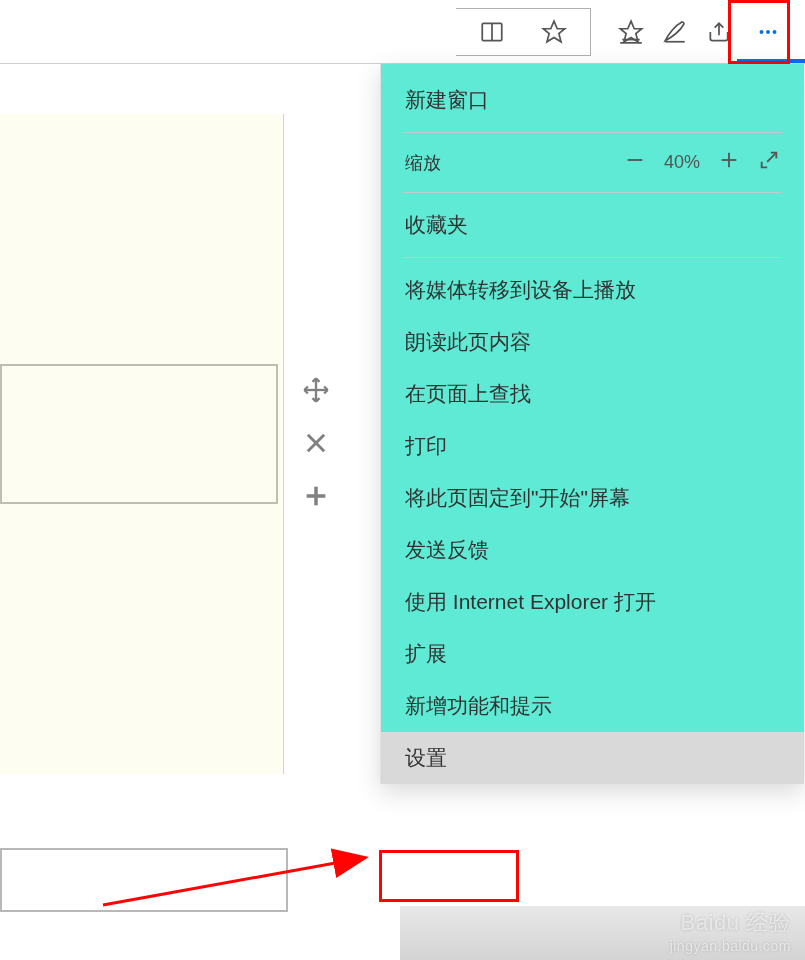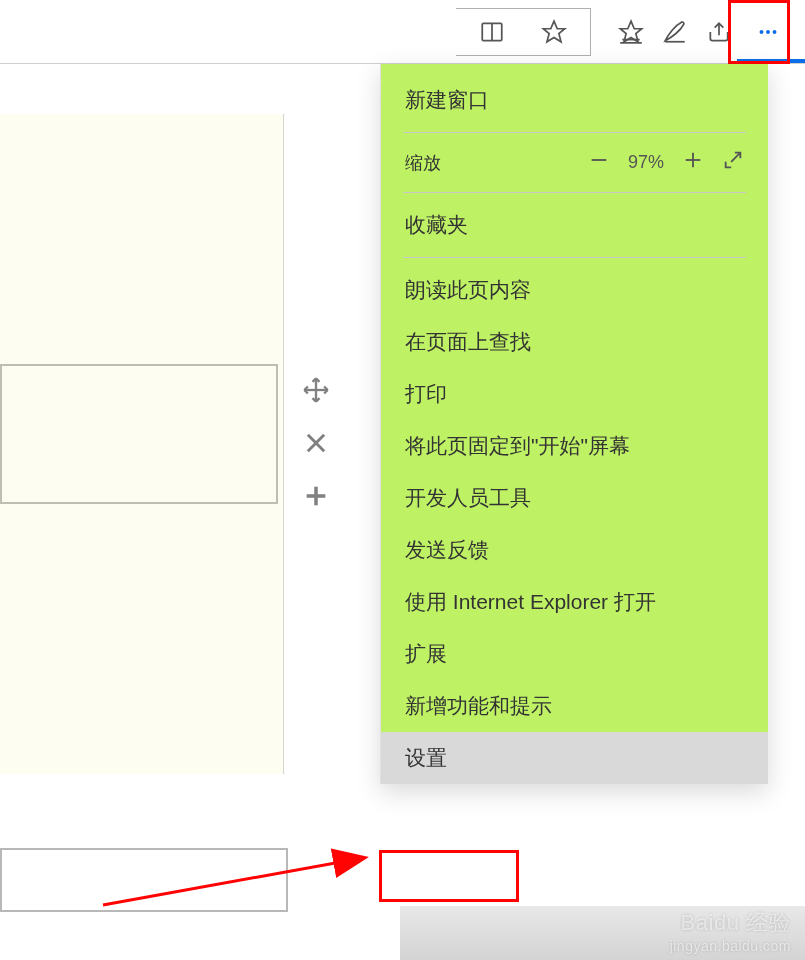--- a/index.html
+++ b/index.html
@@ -98,22 +98,22 @@
     .field-box {
       position: absolute;
       top: 784px; left: 0;
       width: 288px; height: 64px;
       border: 2px solid #b8b8b8;
       background: #fff;
     }
     .dropdown {
       position: absolute;
       top: 64px; left: 380px;
-      width: 388px;
-      background: #bef264;
+      width: 424px;
+      background: #5eead4;
       border-left: 1px solid #e0e0e0;
       display: flex;
       flex-direction: column;
       padding-top: 10px;
       box-shadow: 0 8px 24px rgba(0,0,0,0.15);
     }
     .menu-item {
       padding: 12px 24px;
       font-size: 21px;
       color: #333;
@@ -251,40 +251,40 @@
 
 <div class="dropdown">
   <div class="menu-item">新建窗口</div>
   <div class="divider"></div>
   <div class="zoom-row">
     <span>缩放</span>
     <div class="zoom-controls">
       <span><svg viewBox="0 0 24 24" stroke="#555" stroke-width="2">
             <line x1="4" y1="12" x2="20" y2="12"></line>
           </svg></span>
-      <span>97%</span>
+      <span>40%</span>
       <span><svg viewBox="0 0 24 24" stroke="#555" stroke-width="2">
             <line x1="12" y1="4" x2="12" y2="20"></line>
             <line x1="4" y1="12" x2="20" y2="12"></line>
           </svg></span>
       <span><svg viewBox="0 0 24 24" fill="none" stroke="#555" stroke-width="2">
             <polyline points="14,4 20,4 20,10"></polyline>
             <line x1="20" y1="4" x2="10" y2="14"></line>
             <polyline points="4,14 4,20 10,20"></polyline>
           </svg></span>
     </div>
   </div>
   <div class="divider"></div>
   <div class="menu-item">收藏夹</div>
   <div class="divider"></div>
+  <div class="menu-item">将媒体转移到设备上播放</div>
   <div class="menu-item">朗读此页内容</div>
   <div class="menu-item">在页面上查找</div>
   <div class="menu-item">打印</div>
   <div class="menu-item">将此页固定到"开始"屏幕</div>
-  <div class="menu-item">开发人员工具</div>
   <div class="menu-item">发送反馈</div>
   <div class="menu-item">使用 Internet Explorer 打开</div>
   <div class="menu-item">扩展</div>
   <div class="menu-item">新增功能和提示</div>
   <div class="menu-item hover">设置</div>
 </div>
 
 <div class="bottom-strip"></div>
 
 <div class="red-box-settings"></div>

